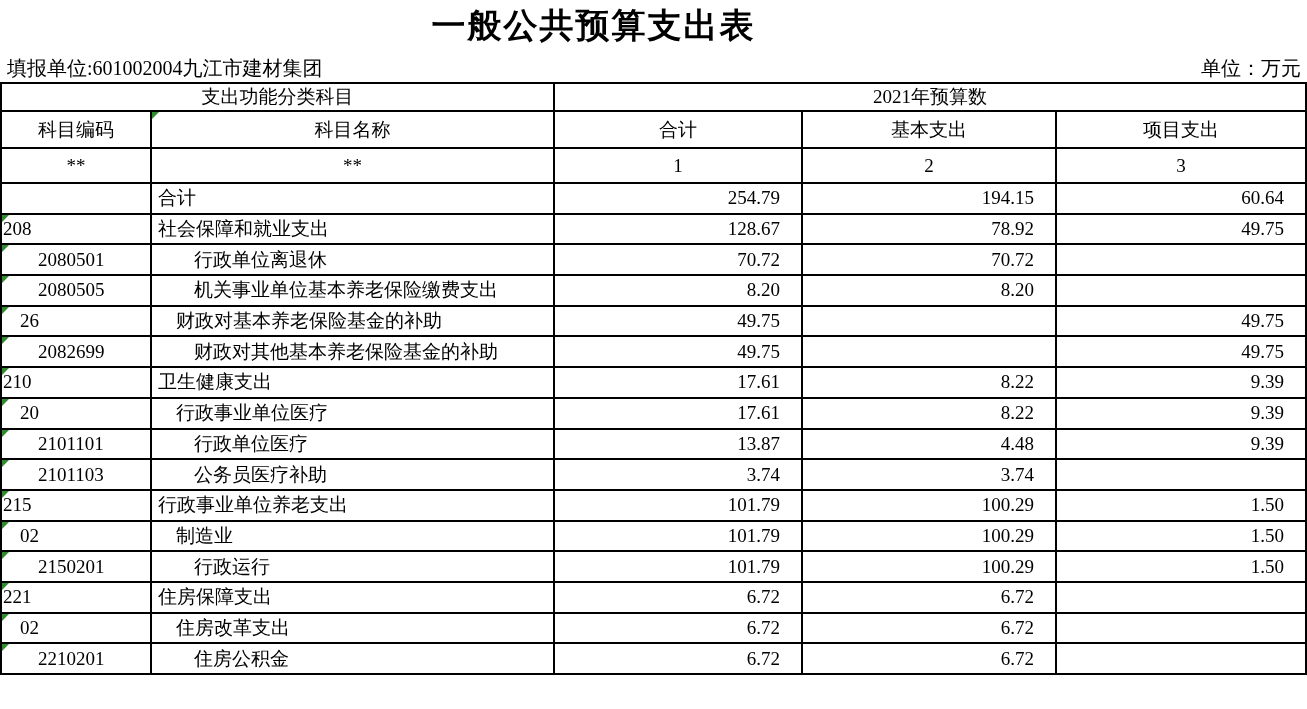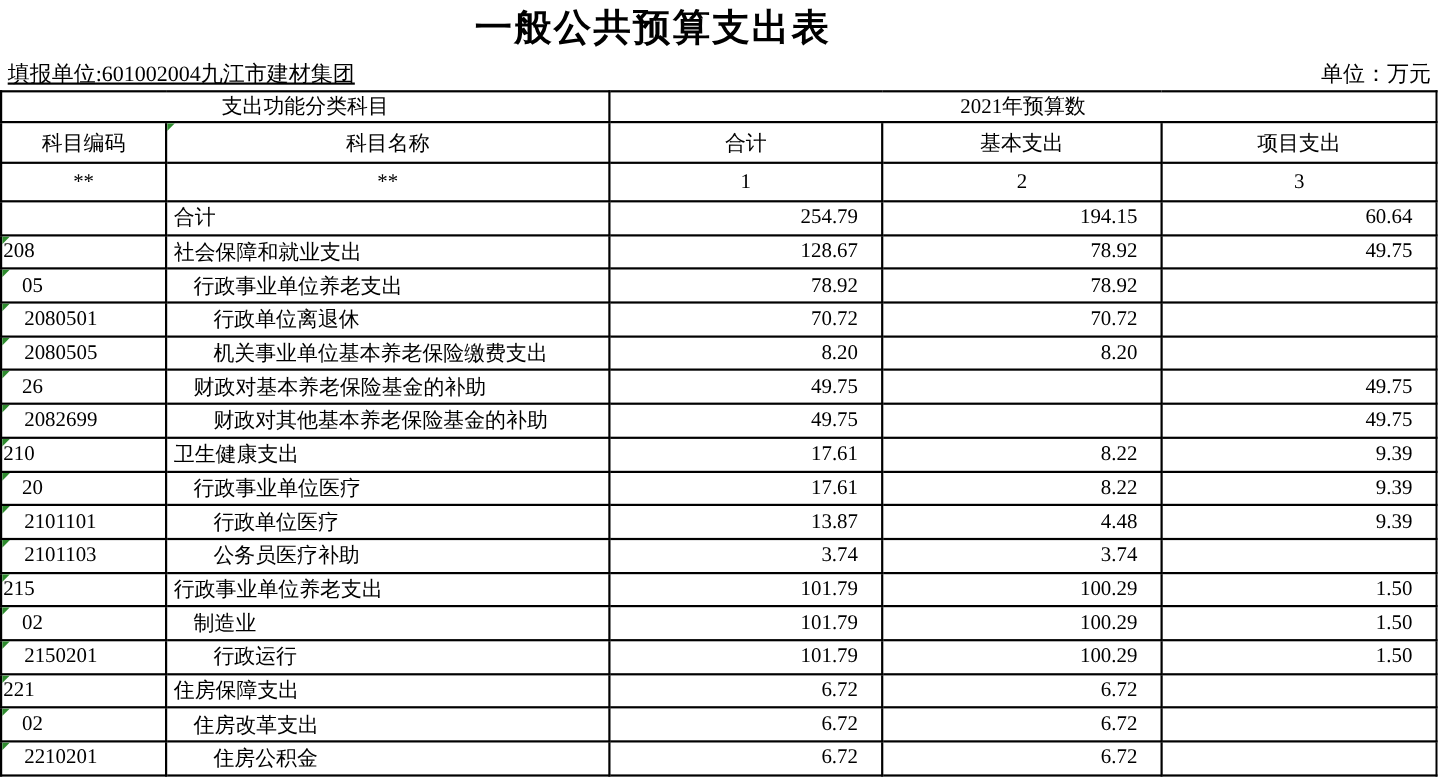--- a/index.html
+++ b/index.html
@@ -19,21 +19,21 @@
   .page{position:absolute;left:0;top:0;width:1307px;height:709px;}
   .title{
     position:absolute;left:0;top:6px;width:1187px;
     text-align:center;font-size:34px;font-weight:bold;
     letter-spacing:2px;line-height:40px;
   }
   .meta-row{
     position:absolute;left:0;top:55px;width:1305px;height:26px;
     font-size:20px;line-height:26px;
   }
-  .meta-left{position:absolute;left:7px;top:0;text-decoration:underline;}
+  .meta-left{position:absolute;left:7px;top:0;}
   .meta-right{position:absolute;right:4px;top:0;}
   table.budget{
     position:absolute;left:0;top:82px;width:1305px;
     border-collapse:collapse;table-layout:fixed;
     font-size:19px;
   }
   table.budget th,table.budget td{
     border:2px solid var(--border);
     overflow:hidden;white-space:nowrap;
     font-weight:normal;position:relative;
@@ -41,21 +41,21 @@
   }
   tr.hrow1{height:27px;}
   tr.hrow2{height:37px;}
   tr.hrow3{height:35px;}
   tr.drow{height:30.7px;}
   th.center,td.center{text-align:center;}
   td.num{text-align:right;padding-right:21px;}
   td.code-cell .cell-text,td.name-cell .cell-text{display:block;}
   .ind-code-0{padding-left:1px;}
   .ind-code-1{padding-left:18px;}
-  .ind-code-2{padding-left:20px;}
+  .ind-code-2{padding-left:36px;}
   .ind-name-0{padding-left:6px;}
   .ind-name-1{padding-left:24px;}
   .ind-name-2{padding-left:42px;}
   .corner-indicator{
     position:absolute;left:0;top:0;width:0;height:0;
     border-top:7px solid var(--indicator-green);
     border-right:7px solid transparent;
   }
 </style>
 </head>
@@ -122,32 +122,20 @@
       <td class="name-cell">
         <span class="cell-text ind-name-0">社会保障和就业支出</span>
       </td>
       <td class="num">128.67</td>
       <td class="num">78.92</td>
       <td class="num">49.75</td>
     </tr>
         <tr class="drow">
       <td class="code-cell">
         <span class="corner-indicator"></span>
-        <span class="cell-text ind-code-1">05</span>
-      </td>
-      <td class="name-cell">
-        <span class="cell-text ind-name-1">行政事业单位养老支出</span>
-      </td>
-      <td class="num">78.92</td>
-      <td class="num">78.92</td>
-      <td class="num"></td>
-    </tr>
-        <tr class="drow">
-      <td class="code-cell">
-        <span class="corner-indicator"></span>
         <span class="cell-text ind-code-2">2080501</span>
       </td>
       <td class="name-cell">
         <span class="cell-text ind-name-2">行政单位离退休</span>
       </td>
       <td class="num">70.72</td>
       <td class="num">70.72</td>
       <td class="num"></td>
     </tr>
         <tr class="drow">

